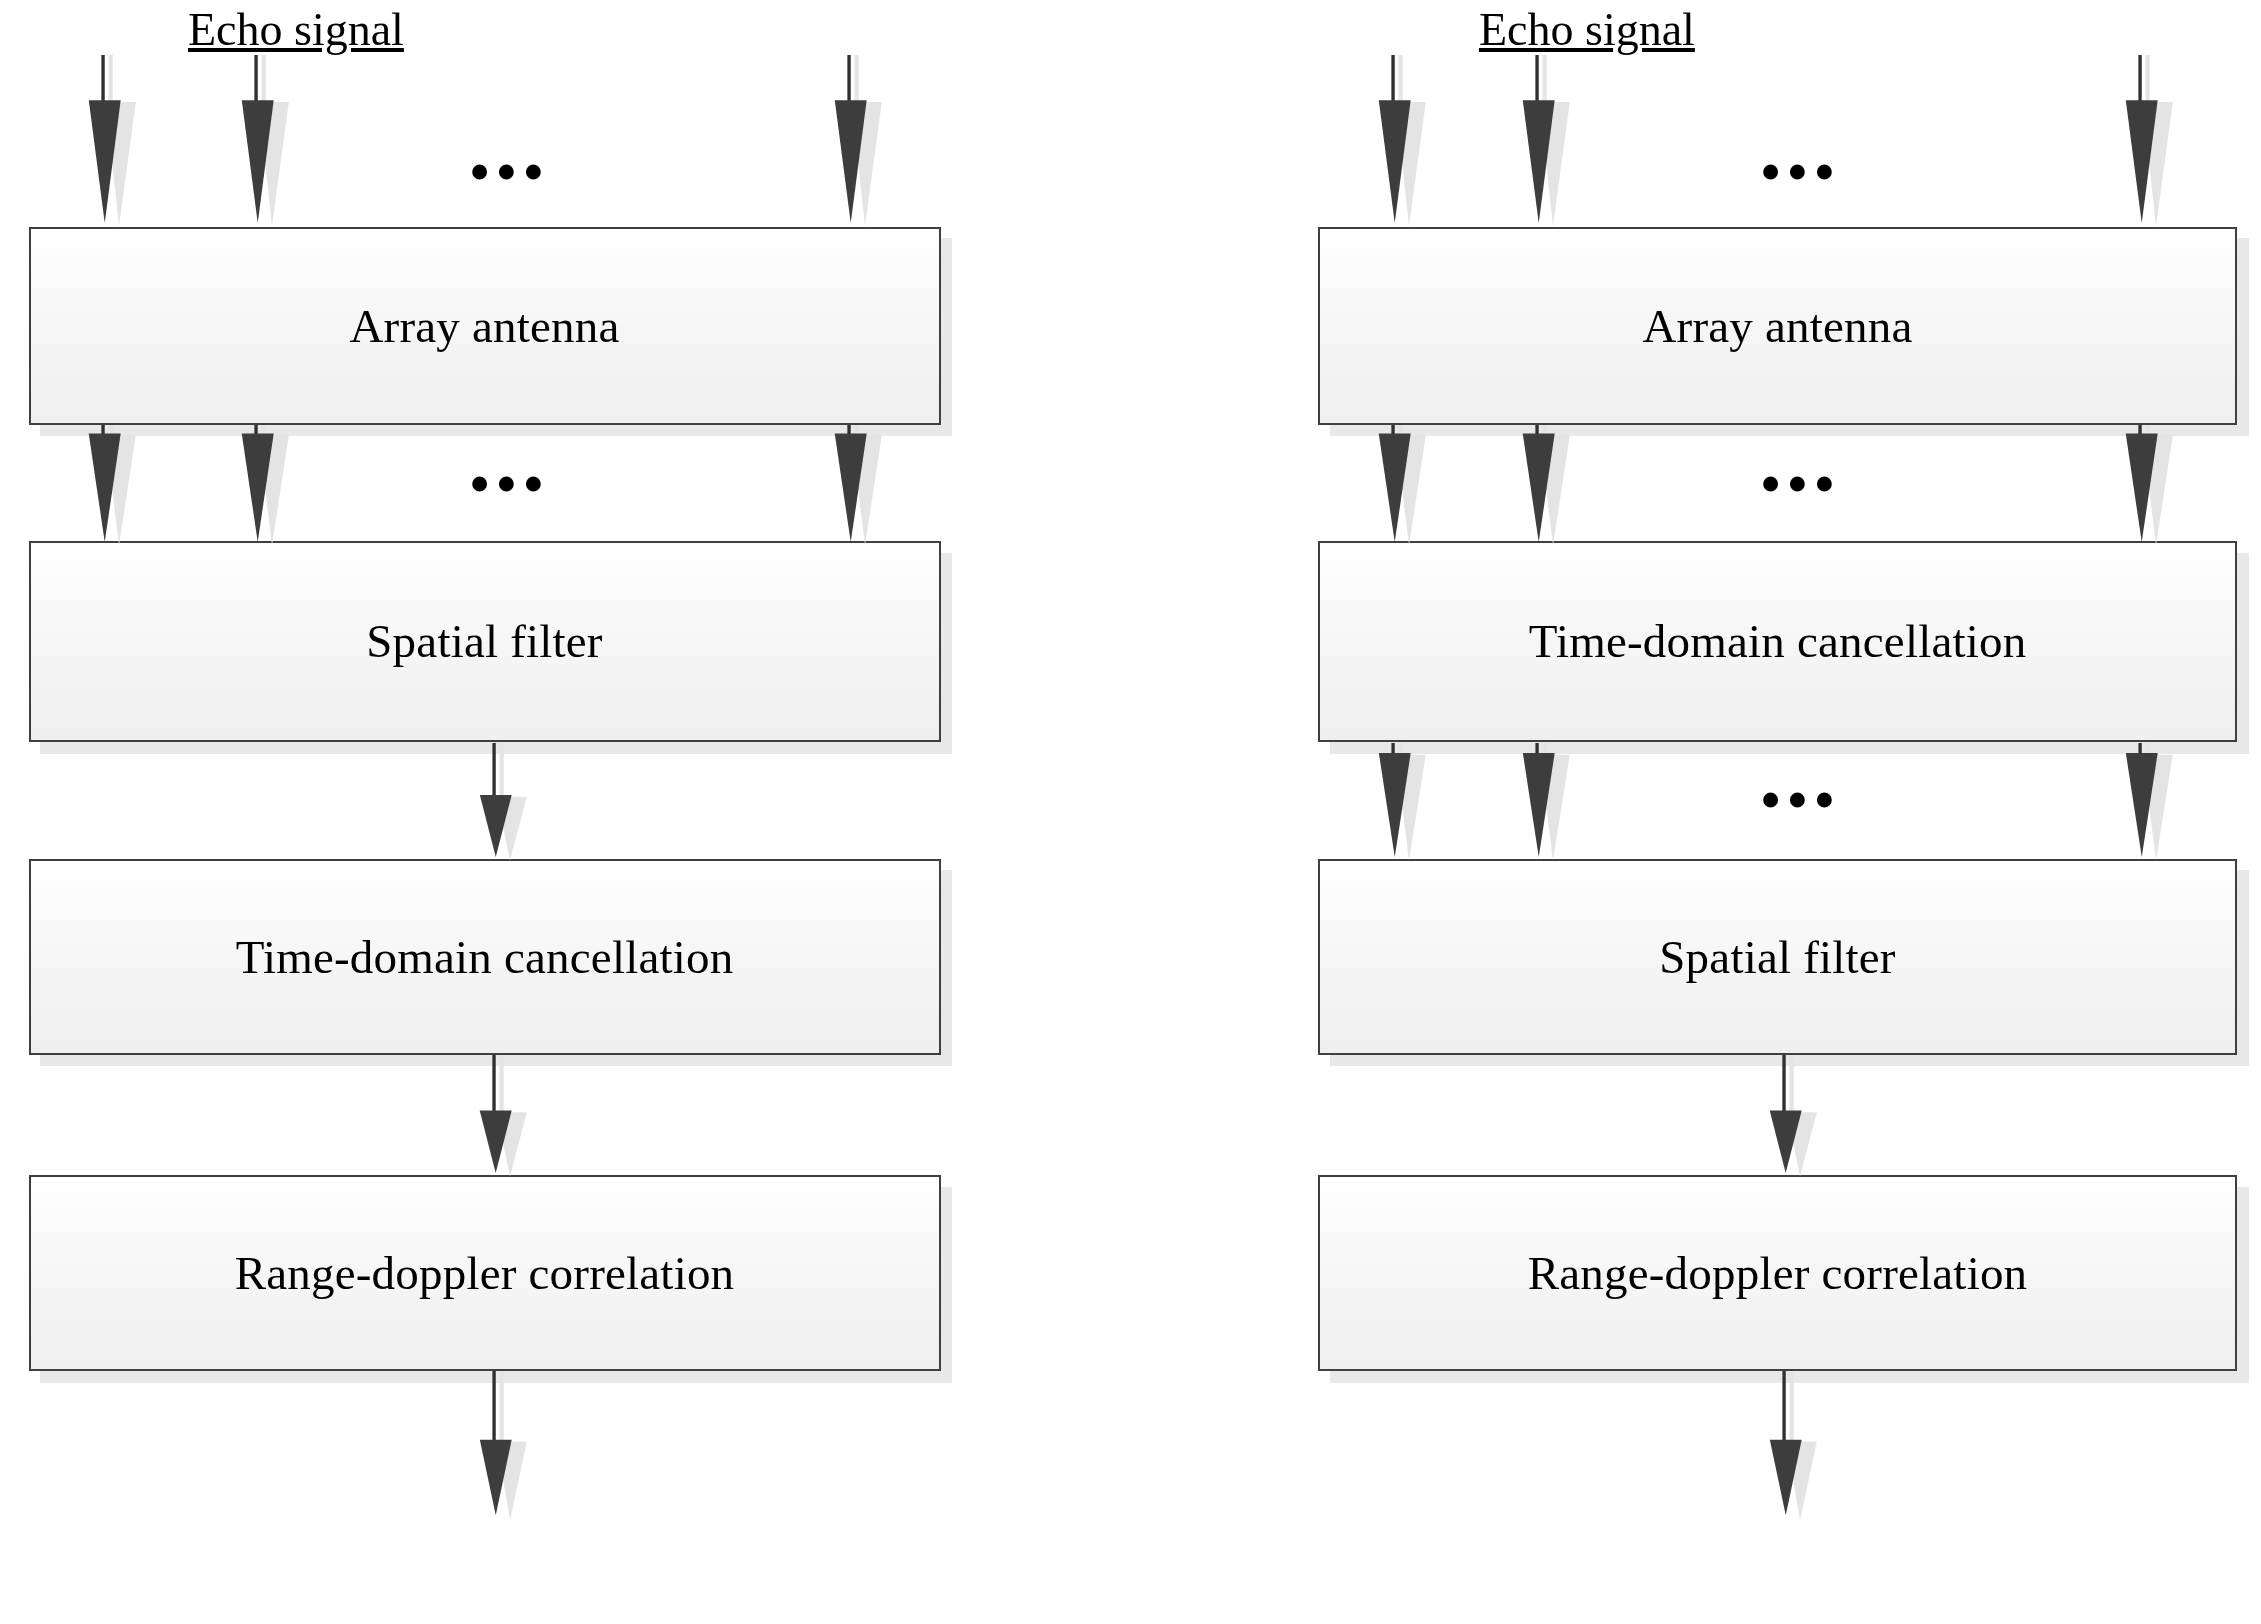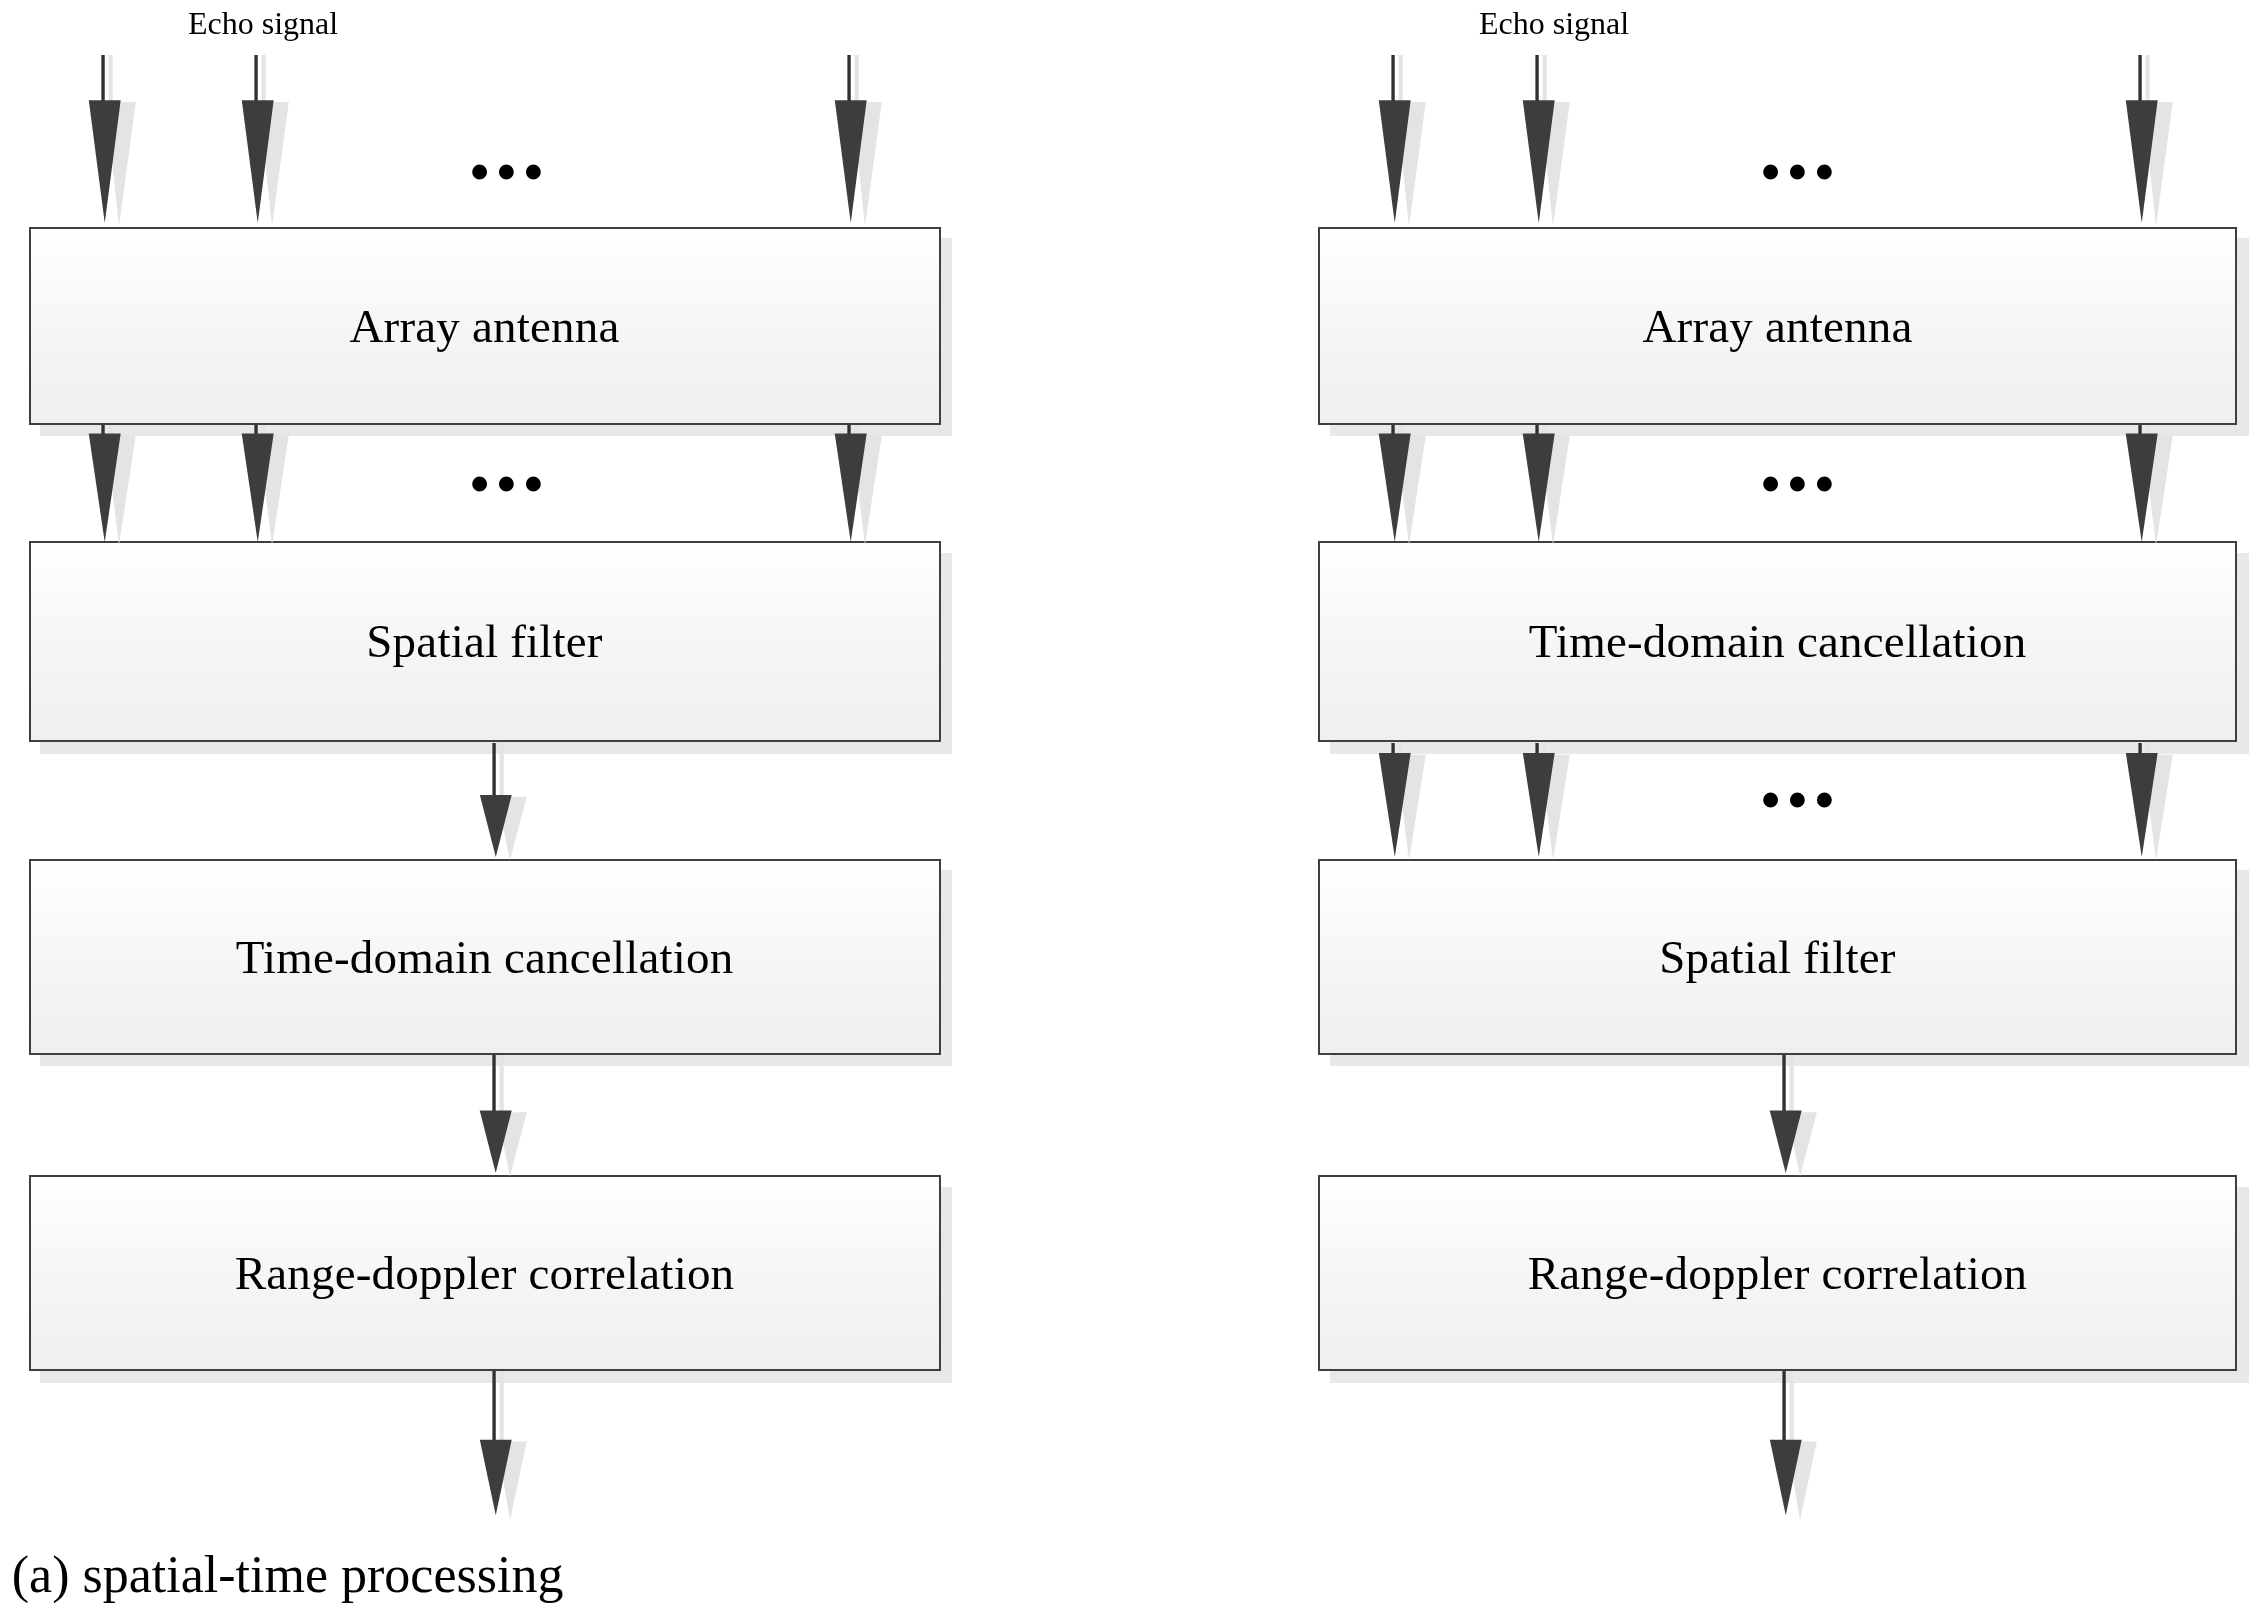--- a/index.html
+++ b/index.html
@@ -22,21 +22,21 @@
   .arrow{position:absolute;z-index:6;}
   .arrow svg{display:block;overflow:visible;}
 
   
   .dots{position:absolute;z-index:6;font-size:55px;line-height:1;
         font-weight:700;letter-spacing:7.6px;color:#000;
         font-family:"Liberation Serif","DejaVu Serif",serif;}
 
   
   .label{position:absolute;z-index:6;white-space:nowrap;color:#000;}
-  .echo{font-size:32px;line-height:1;}
+  .echo{font-size:46px;line-height:1;text-decoration:underline;}
   .caption{font-size:52px;line-height:1;}
 </style>
 </head>
 <body>
 
 <div class="stage">
 
   <div class="label echo" style="left:188px;top:6.7px;">Echo signal</div>
 
   <div class="arrow" style="left:87px;top:55px;">
@@ -131,21 +131,20 @@
 
   <div class="arrow" style="left:478px;top:1371px;">
     <svg width="59" height="151" viewBox="0 0 70 180">
       <polygon points="22,84 58,84 38,178" fill="#e4e4e4"></polygon>
       <line x1="28" y1="0" x2="28" y2="90" stroke="#e4e4e4" stroke-width="5"></line>
       <line x1="19" y1="0" x2="19" y2="88" stroke="#303030" stroke-width="4"></line>
       <polygon points="2,82 40,82 21,172" fill="#3d3d3d"></polygon>
     </svg>
   </div>
 
-  <div class="label caption" style="left:11.8px;top:1549px;">(a) spatial-time processing</div>
 
   <div class="label echo" style="left:1479px;top:6.7px;">Echo signal</div>
 
   <div class="arrow" style="left:1377px;top:55px;">
     <svg width="59" height="173" viewBox="0 0 70 206">
       <polygon points="22,56 58,56 38,204" fill="#e4e4e4"></polygon>
       <line x1="28" y1="0" x2="28" y2="62" stroke="#e4e4e4" stroke-width="5"></line>
       <line x1="19" y1="0" x2="19" y2="60" stroke="#303030" stroke-width="4"></line>
       <polygon points="2,54 40,54 21,200" fill="#3d3d3d"></polygon>
     </svg>

